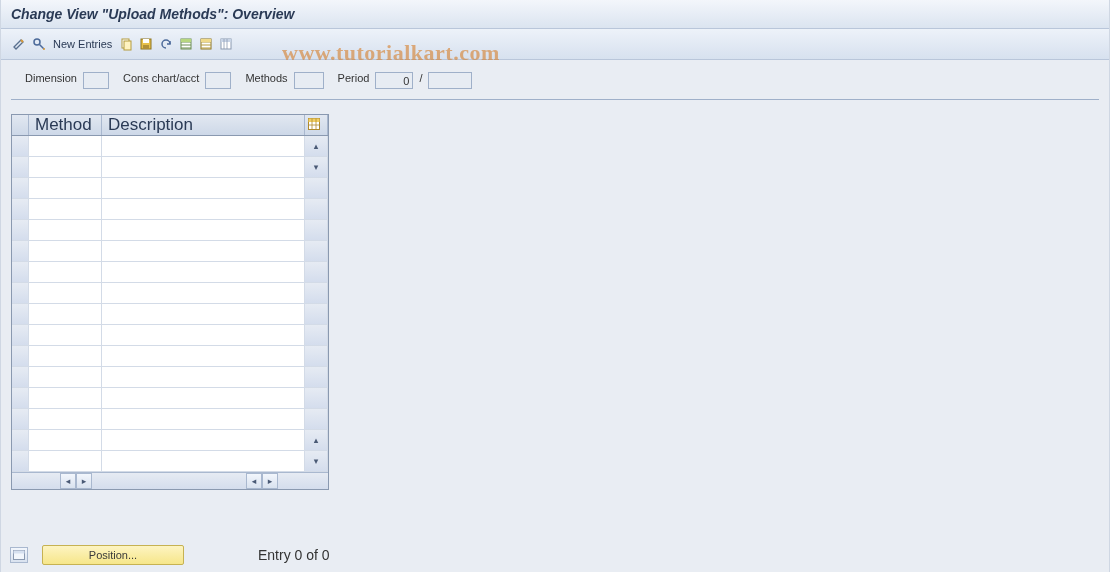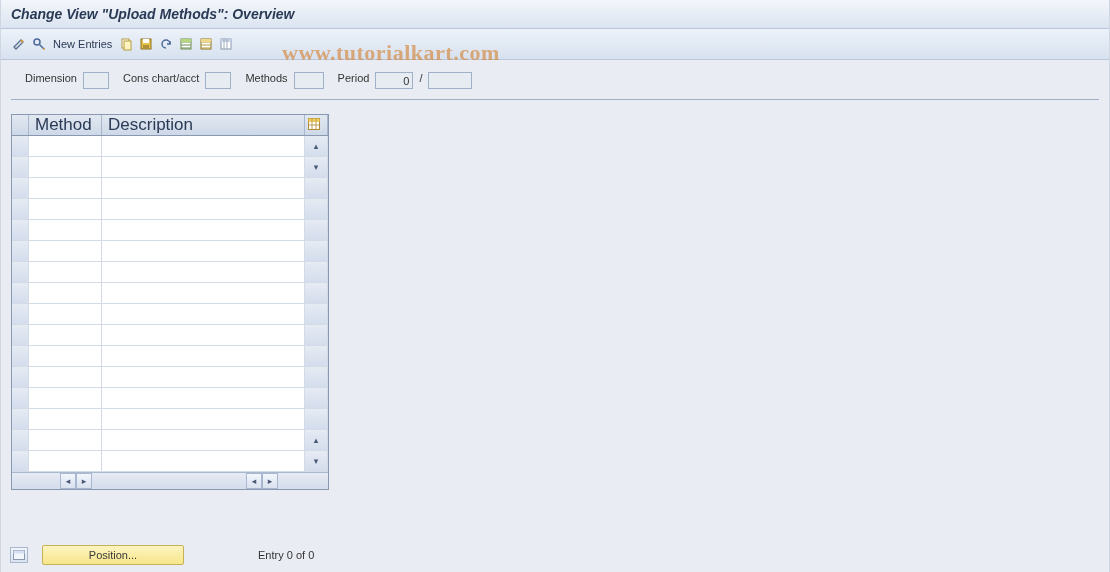--- a/index.html
+++ b/index.html
@@ -36,21 +36,21 @@
   .tbody{max-height:340px;overflow:hidden;}
   .tfoot{display:flex;align-items:center;justify-content:center;background:linear-gradient(#e6ebf3,#d4dded);height:16px;border-top:1px solid #a9b8cf;gap:4px;}
   .hscroll{display:flex;align-items:center;height:16px;}
   .htrack{background:linear-gradient(#e6ebf3,#d4dded);height:16px;}
   .harrow{width:14px;height:14px;border:1px solid #a9b8cf;background:linear-gradient(#f2f6fc,#d9e2ef);display:flex;align-items:center;justify-content:center;font-size:9px;color:#4a5a75;}
   .tri{font-size:9px;color:#4a5a75;}
   
   .bottom{position:absolute;left:10px;top:545px;display:flex;align-items:center;gap:14px;}
   .sel-icon{width:16px;height:14px;border:1px solid #a9b8cf;background:linear-gradient(#f2f6fc,#d9e2ef);display:flex;align-items:center;justify-content:center;}
   .pos-btn{width:140px;height:18px;background:linear-gradient(#fdf4c1,#f6e68a);border:1px solid #c6b252;border-radius:2px;display:flex;align-items:center;justify-content:center;font-size:11px;color:#3a3a3a;}
-  .entry{font-size:11px;color:#333;}
+  .entry{font-size:14px;color:#333;}
   
   .watermark{position:absolute;left:282px;top:40px;font-family:"Times New Roman",serif;font-size:22px;font-weight:bold;color:rgba(214,125,40,0.6);letter-spacing:0.5px;pointer-events:none;}
   
   svg{display:block;}
 </style>
 </head>
 <body>
 
 <div class="inner">
 

